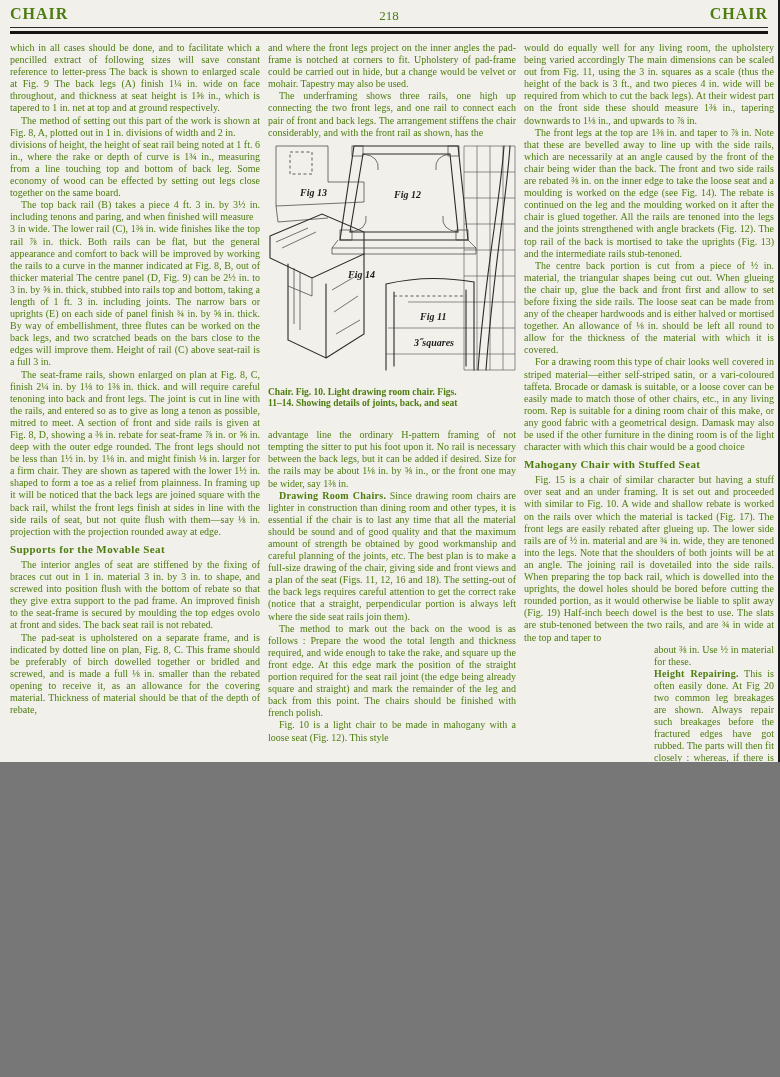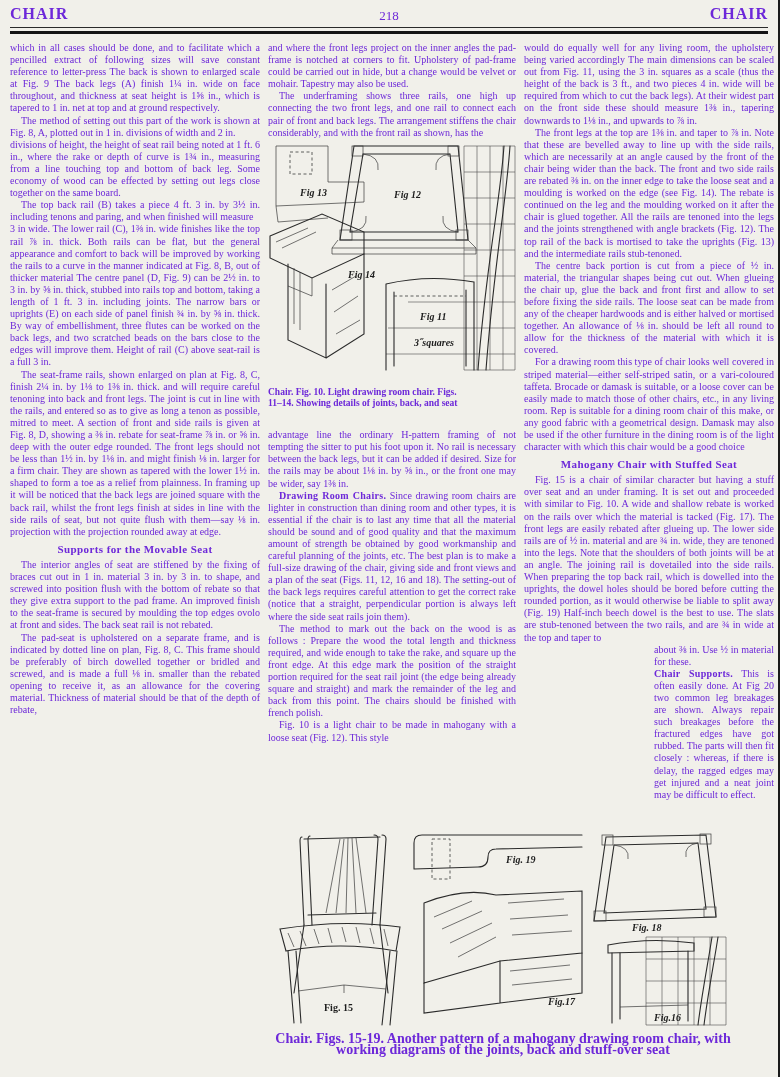--- a/index.html
+++ b/index.html
@@ -1,38 +1,38 @@
 <!DOCTYPE html>
 <html><head>
 <meta charset="utf-8">
 <style>
   * { margin:0; padding:0; box-sizing:border-box; }
   html,body { background:#777; }
   .page {
-    position:relative; width:780px; height:1077px;
-    background:#f1f0ea; color:#6d28d9;
+    position:relative; width:780px; height:762px;
+    background:#f1f0ea; color:#4d7c0f;
     font-family:"Liberation Serif", serif;
     overflow:hidden;
     border-right:2px solid #1a1a1a;
   }
   .header { position:absolute; top:5px; left:10px; right:10px; height:22px; }
   .htitle { font-weight:bold; font-size:16px; letter-spacing:1px; position:absolute; top:0; }
   .htitle.left { left:0; }
   .htitle.right { right:0; }
   .pagenum { position:absolute; left:50%; transform:translateX(-50%); top:3px; font-size:13px; }
   .rule { position:absolute; left:10px; right:10px; }
   .rule-thin  { top:27px; border-top:1px solid #2a2a2a; }
   .rule-thick { top:31px; border-top:3px solid #141414; }
   .col { position:absolute; top:42px; font-size:10px; line-height:12.1px; text-align:justify; }
   .col1 { left:10px;  width:250px; }
   .col2 { left:268px; width:248px; }
   .col3 { left:524px; width:250px; }
   p.para { text-align:justify; }
   .indent { text-indent:11px; }
-  .subhead { text-align:center; font-weight:bold; font-size:11px; margin:5px 0 4px; letter-spacing:.4px; }
+  .subhead { text-align:left; font-weight:bold; font-size:11px; margin:5px 0 4px; letter-spacing:.4px; }
   .runin { font-weight:bold; letter-spacing:.3px; }
   .fig10-float { float:right; width:160px; height:218px; position:relative; margin:2px 0 2px 5px; }
   .midfig { margin:5px 0 3px; }
   .caption { font-weight:bold; font-size:9.5px; line-height:11.2px; margin-bottom:20px; }
   .botfig { position:absolute; left:264px; top:833px; width:478px; height:196px; }
   .botcaption { position:absolute; left:264px; top:1033px; width:478px; text-align:center; font-weight:bold; font-size:14px; line-height:11.2px; }
   .spacer { float:left; width:130px; height:300px; }
   svg { display:block; }
   .sk { stroke:#2b2b2b; fill:none; stroke-width:1.1; stroke-linecap:round; }
   .sk-thin { stroke:#3a3a3a; fill:none; stroke-width:.7; }
@@ -126,21 +126,21 @@
     <p class="para indent">The front legs at the top are 1⅜ in. and taper to ⅞ in.  Note that these are bevelled away to line up with the side rails, which are necessarily at an angle caused by the front of the chair being wider than the back.  The front and two side rails are rebated ⅜ in. on the inner edge to take the loose seat and a moulding is worked on the edge (see Fig. 14).  The rebate is continued on the leg and the moulding worked on it after the chair is glued together.  All the rails are tenoned into the legs and the joints strengthened with angle brackets (Fig. 12).  The top rail of the back is mortised to take the uprights (Fig. 13) and the intermediate rails stub-tenoned.</p>
     <p class="para indent">The centre back portion is cut from a piece of ½ in. material, the triangular shapes being cut out.  When glueing the chair up, glue the back and front first and allow to set before fixing the side rails.  The loose seat can be made from any of the cheaper hardwoods and is either halved or mortised together.  An allowance of ⅛ in. should be left all round to allow for the thickness of the material with which it is covered.</p>
     <p class="para indent">For a drawing room this type of chair looks well covered in striped material—either self-striped satin, or a vari-coloured taffeta. Brocade or damask is suitable, or a loose cover can be easily made to match those of other chairs, etc., in any living room.  Rep is suitable for a dining room chair of this make, or any good fabric with a geometrical design. Damask may also be used if the other furniture in the dining room is of the light character with which this chair would be a good choice</p>
     <h3 class="subhead">Mahogany Chair with Stuffed Seat</h3>
     <p class="para indent">Fig. 15 is a chair of similar character but having a stuff over seat and an under framing. It is set out and proceeded with similar to Fig. 10.  A wide and shallow rebate is worked on the rails over which the material is tacked (Fig. 17).  The front legs are easily rebated after glueing up.  The lower side rails are of ½ in. material and are ¾ in. wide, they are tenoned into the legs.  Note that the shoulders of both joints will be at an angle.  The joining rail is dovetailed into the side rails.  When preparing the top back rail, which is dowelled into the uprights, the dowel holes should be bored before cutting the rounded portion, as it would otherwise be liable to split away (Fig. 19) Half-inch beech dowel is the best to use. The slats are stub-tenoned between the two rails, and are ¾ in wide at the top and taper to</p>
 
     <div>
       <div class="spacer"></div>
       <p class="para">about ⅜ in.  Use ½ in material for these.</p>
       <p class="para">
-        <b class="runin">Chair Supports.</b>
+        <b class="runin">Height Repairing.</b>
         <span>This is often easily done. At Fig 20 two common leg breakages are shown. Always repair such breakages before the fractured edges have got rubbed. The parts will then fit closely : whereas, if there is delay, the ragged edges may get injured and a neat joint may be difficult to effect.</span>
       </p>
     </div>
   </div>
 
   <div class="botfig">
     <svg viewBox="0 0 478 196" width="478" height="196">
 
       <path class="sk" d="M38,4 Q36,4 36,8 L40,92 M46,3 Q44,3 44,7 L48,92"></path>
       <path class="sk" d="M118,2 Q122,2 122,6 L116,92 M110,2 Q114,2 114,6 L108,92"></path>

